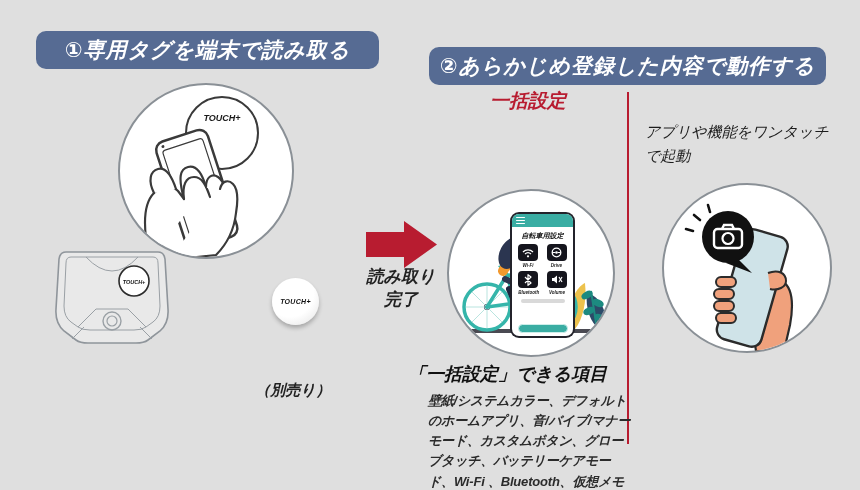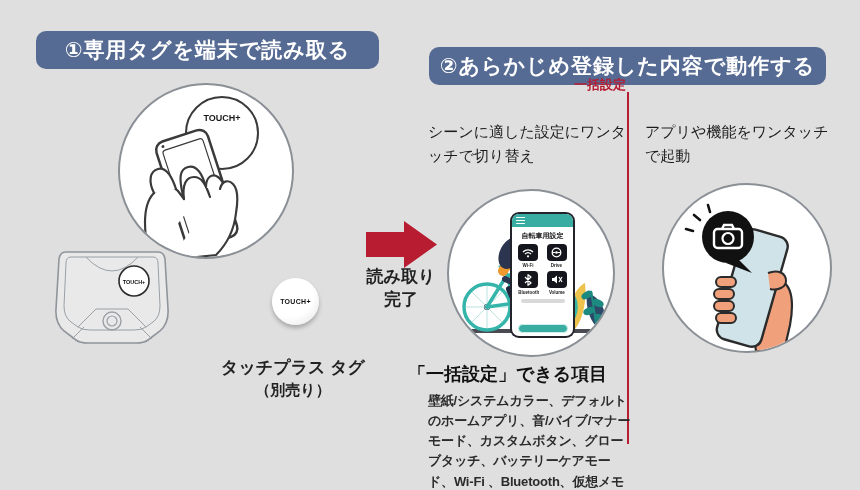--- a/index.html
+++ b/index.html
@@ -1,17 +1,17 @@
 <!DOCTYPE html>
 <html><head>
 <meta charset="utf-8">
 <style>
   html,body{margin:0;padding:0;}
   body{font-family:"Liberation Sans","DejaVu Sans",sans-serif;}
-  .canvas{position:relative;width:860px;height:490px;background:#dfdfdf;overflow:hidden;}
+  .canvas{position:relative;width:860px;height:490px;background:#dfdfdf;overflow:hidden;font-style:italic;}
 
   
   .banner{position:absolute;height:38px;border-radius:10px;background:#566b93;color:#fff;
           font-size:21px;font-weight:bold;display:flex;align-items:center;justify-content:center;
           letter-spacing:1px;}
   .banner1{left:36px;top:31px;width:343px;}
   .banner2{left:429px;top:47px;width:397px;}
 
   
   .circle{position:absolute;background:#fff;border:2px solid #8a9096;border-radius:50%;overflow:hidden;}
@@ -30,21 +30,21 @@
           background:radial-gradient(circle at 38% 32%,#ffffff 55%,#e2e2e2 100%);
           box-shadow:0 3px 4px rgba(0,0,0,.25);display:flex;align-items:center;justify-content:center;}
   .tp-tag span{font-size:7px;font-weight:bold;color:#111;letter-spacing:.3px;}
 
   
   .read-arrow{position:absolute;left:366px;top:221px;}
   .read-lbl{position:absolute;left:356px;top:266px;width:90px;font-size:17px;font-weight:bold;
             color:#222;text-align:center;line-height:1.35;}
 
   
-  .col-title{position:absolute;top:76px;font-size:13px;font-weight:bold;color:#b81c30;text-align:right;}
+  .col-title{position:absolute;top:88px;font-size:19px;font-weight:bold;color:#b81c30;text-align:center;}
   .col-title.batch{left:430px;width:196px;}
   .col-title.shortcut{left:634px;width:212px;}
   .col-desc{position:absolute;top:120px;font-size:15px;color:#1c1c1c;line-height:1.6;}
   .col-desc.batch{left:428px;width:200px;}
   .col-desc.shortcut{left:645px;width:192px;}
   .divider{position:absolute;left:627px;top:92px;width:2px;height:352px;background:#b81c30;}
 
   
   .mini-phone{position:absolute;left:61px;top:21px;width:65px;height:126px;background:#23232b;
               border-radius:9px;padding:2px;box-sizing:border-box;z-index:3;}
@@ -108,33 +108,31 @@
     <line x1="100" y1="88" x2="88" y2="76" stroke="#9aa0a5" stroke-width="1"></line>
     <circle cx="60" cy="70" r="9" fill="none" stroke="#9aa0a5" stroke-width="1.4"></circle>
     <circle cx="60" cy="70" r="5" fill="none" stroke="#9aa0a5" stroke-width="1.2"></circle>
     <circle cx="82" cy="30" r="15" fill="#fff" stroke="#2b2b2b" stroke-width="1.6"></circle>
     <text x="82" y="33" font-size="5.5" font-weight="bold" fill="#111" text-anchor="middle">TOUCH+</text>
   </svg>
 
   <div class="tp-tag">
     <span>TOUCH+</span>
   </div>
-  <div class="lbl lbl-tag">タッチプラス タグ</div>
   <div class="lbl lbl-tagnote">（別売り）</div>
 
   <svg class="read-arrow" width="71" height="47" viewBox="0 0 71 47">
     <polygon points="0,11 38,11 38,0 71,23.5 38,47 38,36 0,36" fill="#b81c30"></polygon>
   </svg>
   <div class="read-lbl">
     <span>読み取り</span><br>
     <span>完了</span>
   </div>
 
   <div class="col-title batch">一括設定</div>
-  <div class="col-desc batch">シーンに適した設定にワンタッチで切り替え</div>
   <div class="col-desc shortcut">アプリや機能をワンタッチで起動</div>
   <div class="divider"></div>
 
   <div class="circle circle-bike">
     <svg width="164" height="164" viewBox="0 0 164 164" style="position:absolute;left:0;top:0;">
 
       <path d="M120,138 C118,110 128,96 136,92 C138,110 134,128 126,138 Z" fill="#edc24d"></path>
       <path d="M158,138 C158,116 148,104 138,102 C136,118 142,132 150,138 Z" fill="#2c4a68"></path>
       <g stroke="#1d8a80" stroke-width="2">
         <line x1="142" y1="100" x2="148" y2="138"></line>

